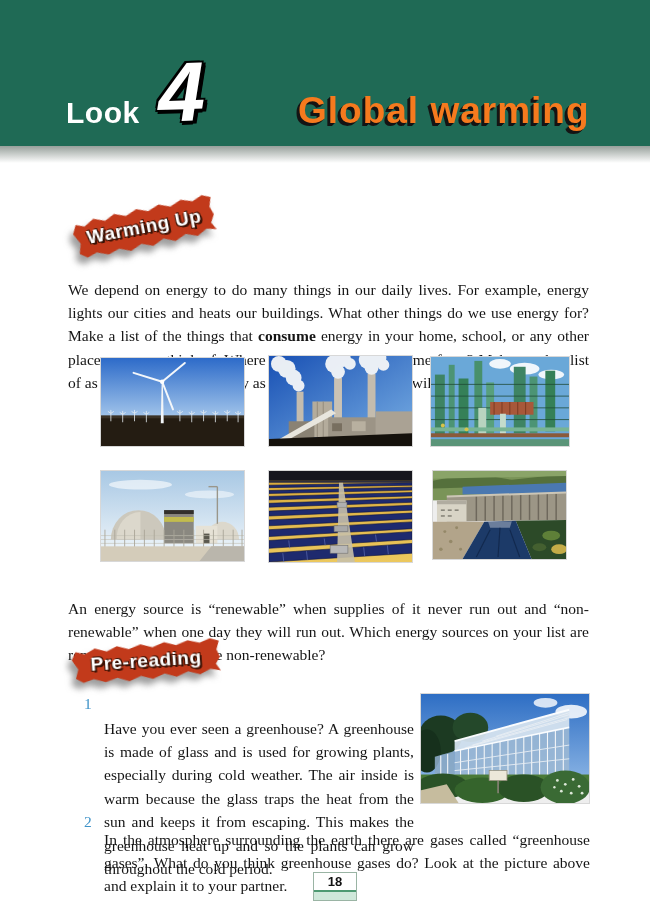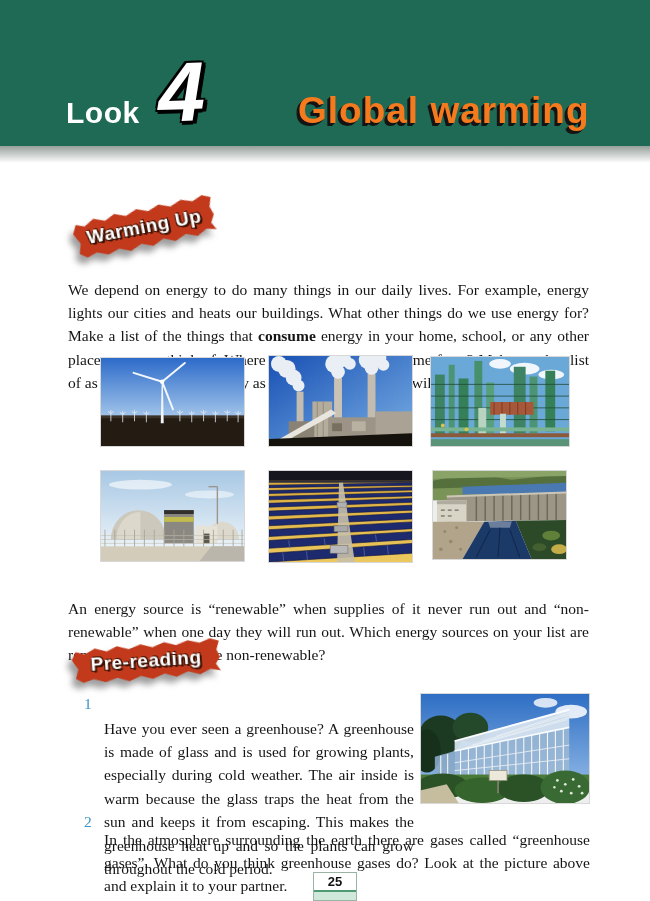--- a/index.html
+++ b/index.html
@@ -400,15 +400,15 @@
     <polygon points="0,98 26,92 38,111 0,111" fill="#c6bc9e"></polygon>
     <line x1="78" y1="86" x2="78" y2="101" stroke="#8a8478" stroke-width="1.6"></line>
     <rect x="69" y="78" width="18" height="10" fill="#ece8da" stroke="#98927f" stroke-width="0.8"></rect>
   </svg>
 </div>
 
 <div class="item-number num2">2</div>
 <p class="para item2-text">In the atmosphere surrounding the earth there are gases called “greenhouse gases”. What do you think greenhouse gases do? Look at the picture above and explain it to your partner.</p>
 
 <div class="page-num-box">
-  <div class="page-num-top">25</div>
+  <div class="page-num-top">18</div>
   <div class="page-num-bottom"></div>
 </div>
 
 </body></html>

